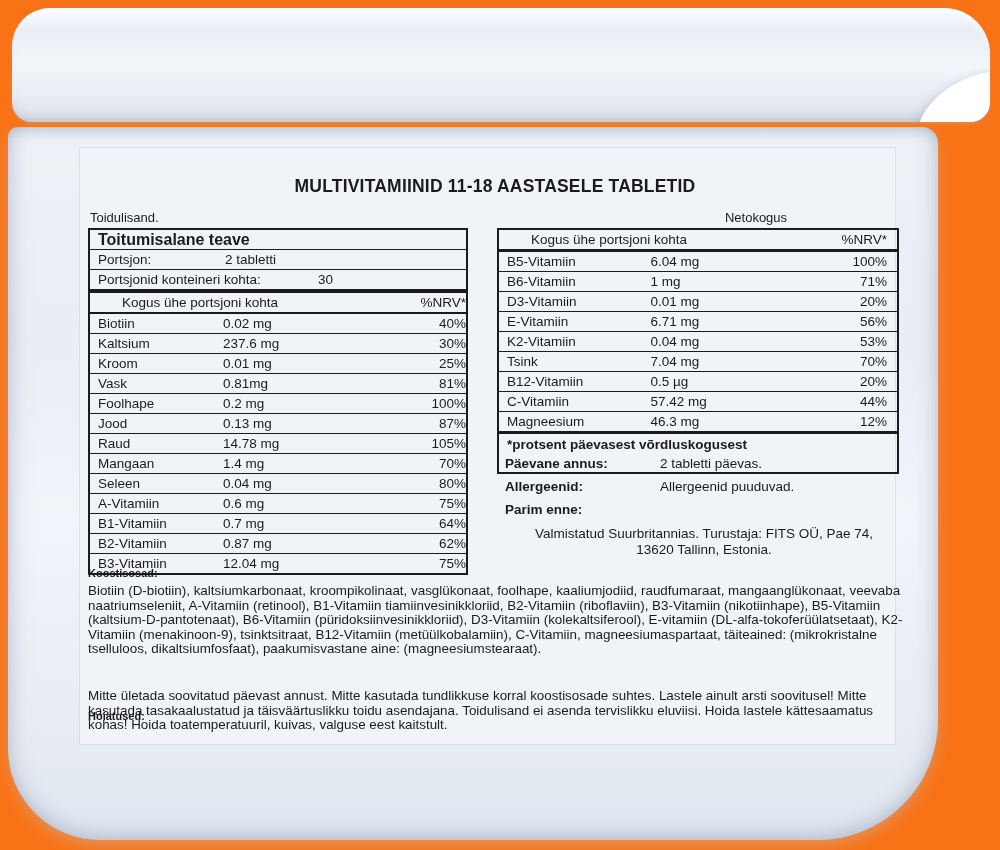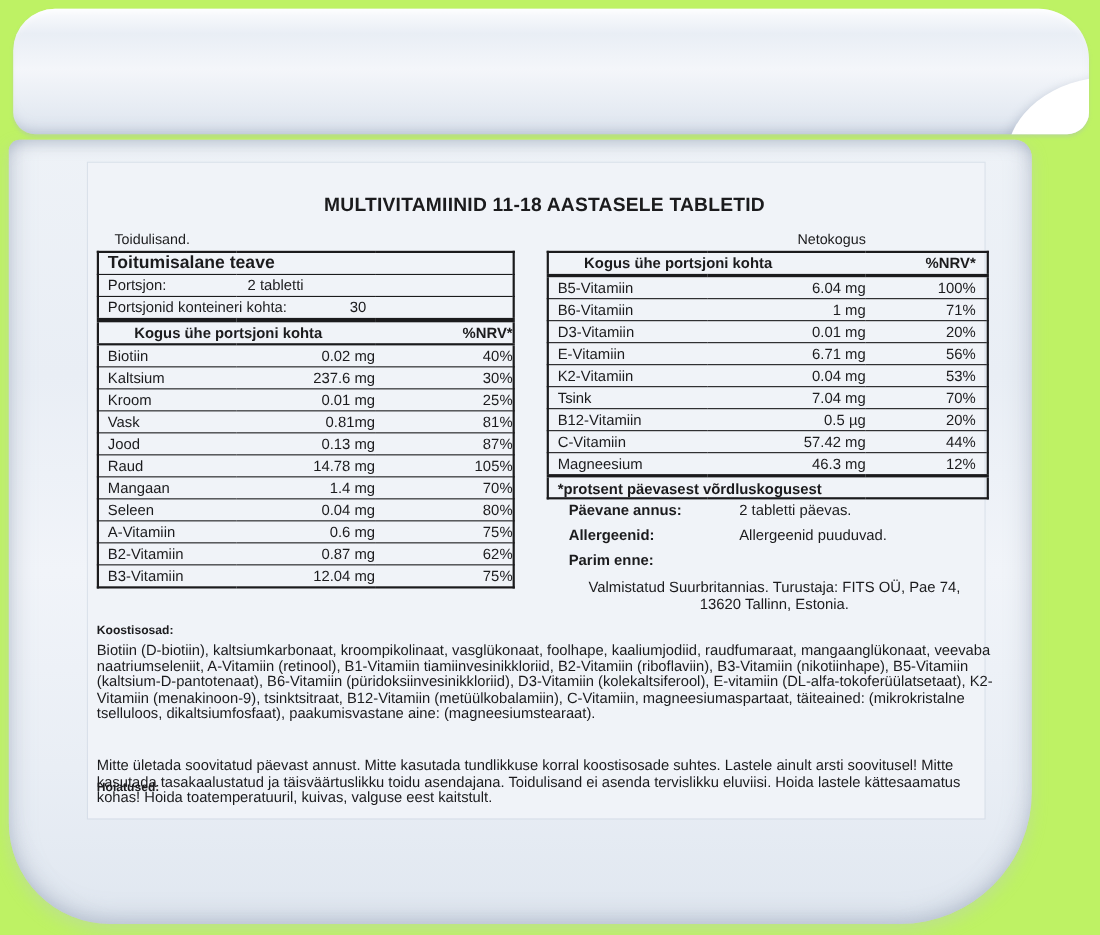--- a/index.html
+++ b/index.html
@@ -1,17 +1,17 @@
 <!DOCTYPE html>
 <html><head>
 <meta charset="utf-8">
 <style>
   html,body{margin:0;padding:0;background:#ffffff;}
   .scene{
-    position:relative;width:1000px;height:850px;background:#bef264;overflow:hidden;
+    position:relative;width:1000px;height:850px;background:#f97316;overflow:hidden;
     font-family:"Liberation Sans", sans-serif;color:#1b1b1d;
   }
   
   .lid{
     position:absolute;left:12px;top:8px;width:978px;height:114px;overflow:hidden;
     border-radius:38px 46px 20px 20px;
     background:linear-gradient(180deg,#fbfcfe 0%,#e9eef5 20%,#f4f6fa 48%,#e8edf4 76%,#dde4ee 100%);
     box-shadow:inset 0 -10px 12px -8px rgba(150,162,182,.55), inset 0 6px 8px -5px rgba(255,255,255,.95), 0 2px 3px rgba(172,182,196,.35);
   }
   .lid-notch{
@@ -33,46 +33,46 @@
     background:#f0f3f8;
     box-shadow:0 0 0 1px rgba(203,212,224,.55);
   }
   
   .abs{position:absolute;}
   .title{
     left:80px;top:176px;width:830px;text-align:center;
     font-size:17.5px;font-weight:bold;letter-spacing:.2px;
   }
   .note{font-size:13px;}
-  .supplement-note{left:90px;top:210px;margin-left:14px;}
+  .supplement-note{left:90px;top:210px;}
   .netquantity-note{left:656px;top:210px;width:200px;text-align:center;}
   
   table.facts{border-collapse:collapse;border:2px solid #1b1b1d;font-size:13.5px;table-layout:fixed;}
   table.facts td{padding:2.5px 0 2.5px 8px;line-height:14px;vertical-align:middle;}
   .facts-left{left:88px;top:228px;width:380px;}
   .facts-right{left:497px;top:228px;width:402px;}
   td.ft-title{font-size:16px;font-weight:bold;padding-top:4px;padding-bottom:3px;border-bottom:1px solid #1b1b1d;margin-left:20px;}
   td.ft-meta{position:relative;border-bottom:1px solid #1b1b1d;}
   td.ft-meta .mval{position:absolute;top:2.5px;}
   td.ft-meta .mv1{left:135px;}
   td.ft-meta .mv2{left:228px;}
-  tr.ft-head td{font-weight:bold;border-top:4px solid #1b1b1d;border-bottom:2px solid #1b1b1d;padding-left:32px;}
+  tr.ft-head td{font-weight:normal;border-top:4px solid #1b1b1d;border-bottom:2px solid #1b1b1d;padding-left:32px;}
   .facts-right tr.ft-head td{border-top:none;border-bottom:3px solid #1b1b1d;}
   tbody.rows td{border-top:1px solid #1b1b1d;}
   tbody.rows tr:first-child td{border-top:none;}
-  td.c-amount{text-align:right;padding-right:10px;}
+  td.c-amount{text-align:left;padding-right:10px;}
   td.c-nrv{text-align:right;padding-right:13px;}
   .facts-left td.c-amount{width:110px;}
   .facts-left td.c-nrv{width:55px;}
   .facts-right td.c-amount{width:112px;}
   .facts-right td.c-nrv{width:68px;padding-right:10px;}
-  tr.ft-foot td{border-top:3px solid #1b1b1d;font-weight:bold;padding-top:4px;padding-bottom:0;}
+  tr.ft-foot td{border-top:3px solid #1b1b1d;font-weight:bold;padding-top:4px;padding-bottom:20px;}
   
   .info-block{left:505px;top:456px;width:402px;font-size:13.5px;}
-  .info-row{display:flex;margin-bottom:8px;line-height:15px;margin-left:12px;}
+  .info-row{display:flex;margin-bottom:8px;line-height:15px;}
   .info-label{font-weight:bold;width:155px;flex:0 0 155px;}
   .distributor{left:497px;top:526px;width:414px;text-align:center;font-size:13.5px;line-height:15.5px;}
   
   .section-heading{font-size:11px;font-weight:bold;line-height:15px;}
   .section-text{font-size:13.4px;line-height:14.6px;}
   .ingredients-heading{left:88px;top:566px;width:820px;}
   .ingredients-text{left:88px;top:584px;width:824px;}
   .warnings-heading{left:88px;top:671px;width:820px;margin-top:38px;}
   .warnings-text{left:88px;top:689px;width:824px;}
 </style>
@@ -128,20 +128,25 @@
           <td class="c-name">Kroom</td>
           <td class="c-amount">0.01 mg</td>
           <td class="c-nrv">25%</td>
         </tr>
         <tr>
           <td class="c-name">Vask</td>
           <td class="c-amount">0.81mg</td>
           <td class="c-nrv">81%</td>
         </tr>
         <tr>
+          <td class="c-name">Foolhape</td>
+          <td class="c-amount">0.2 mg</td>
+          <td class="c-nrv">100%</td>
+        </tr>
+        <tr>
           <td class="c-name">Jood</td>
           <td class="c-amount">0.13 mg</td>
           <td class="c-nrv">87%</td>
         </tr>
         <tr>
           <td class="c-name">Raud</td>
           <td class="c-amount">14.78 mg</td>
           <td class="c-nrv">105%</td>
         </tr>
         <tr>
@@ -151,20 +156,25 @@
         </tr>
         <tr>
           <td class="c-name">Seleen</td>
           <td class="c-amount">0.04 mg</td>
           <td class="c-nrv">80%</td>
         </tr>
         <tr>
           <td class="c-name">A-Vitamiin</td>
           <td class="c-amount">0.6 mg</td>
           <td class="c-nrv">75%</td>
+        </tr>
+        <tr>
+          <td class="c-name">B1-Vitamiin</td>
+          <td class="c-amount">0.7 mg</td>
+          <td class="c-nrv">64%</td>
         </tr>
         <tr>
           <td class="c-name">B2-Vitamiin</td>
           <td class="c-amount">0.87 mg</td>
           <td class="c-nrv">62%</td>
         </tr>
         <tr>
           <td class="c-name">B3-Vitamiin</td>
           <td class="c-amount">12.04 mg</td>
           <td class="c-nrv">75%</td>

